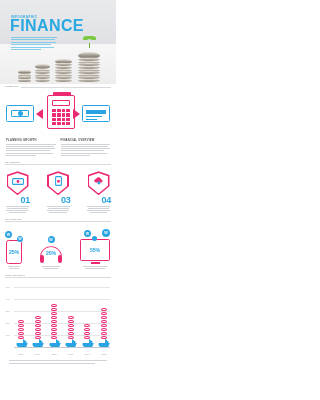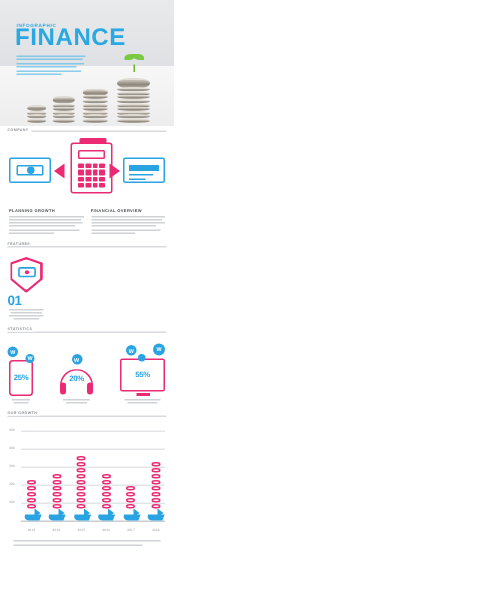--- a/index.html
+++ b/index.html
@@ -83,21 +83,21 @@
   .col { flex:1; }
   .col h4 { font-size:2.7px; letter-spacing:.25px; color:#4d5156; font-weight:bold;
       margin-bottom:1.5px; }
   .col i { display:block; height:1px; background:#cfd2d6; margin-bottom:1.3px; }
   .col i:nth-child(2){width:100%;} .col i:nth-child(3){width:96%;}
   .col i:nth-child(4){width:99%;} .col i:nth-child(5){width:88%;}
   .col i:nth-child(6){width:94%;} .col i:nth-child(7){width:60%;}
 
   
   .shields { display:flex; justify-content:space-between; margin:2px 5px 0; }
-  .shield-item { width:25px; text-align:left; }
+  .shield-item { width:25px; text-align:right; }
   .shield { position:relative; width:22px; height:24px; margin:0 auto;
       background:#ec2a74; clip-path: polygon(50% 0,100% 16%,100% 62%,50% 100%,0 62%,0 16%); }
   .shield::after { content:""; position:absolute; left:1.6px; top:1.6px;
       right:1.6px; bottom:1.8px; background:#fff;
       clip-path: polygon(50% 0,100% 16%,100% 62%,50% 100%,0 62%,0 16%); }
   .sh-gl { position:absolute; left:0; right:0; top:5px; z-index:3; display:flex;
       justify-content:center; align-items:center; height:10px; }
   .num { font-size:9px; font-weight:bold; color:#2aa3e2; line-height:11px; letter-spacing:-.3px; }
   .sh-lines i { display:block; height:.9px; background:#cfd2d6; margin:0 auto 1.1px; }
   .sh-lines i:nth-child(1){width:92%;} .sh-lines i:nth-child(2){width:84%;}
@@ -296,21 +296,55 @@
       <div class="num">01</div>
       <div class="sh-lines">
           <i></i>
           <i></i>
           <i></i>
           <i></i>
         </div>
     </div>
 
 
-
+    <div class="shield-item">
+      <div class="shield">
+        <div class="sh-gl">
+          <svg width="7" height="10" viewBox="0 0 7 10">
+            <rect x="0.6" y="0.6" width="5.8" height="8.8" rx="1" fill="none" stroke="#2aa3e2" stroke-width="1.1"></rect>
+            <rect x="2.2" y="4" width="2.6" height="2.4" rx=".5" fill="#ec2a74"></rect>
+          </svg>
+        </div>
+      </div>
+      <div class="num">03</div>
+      <div class="sh-lines">
+          <i></i>
+          <i></i>
+          <i></i>
+          <i></i>
+        </div>
+    </div>
+
+    <div class="shield-item">
+      <div class="shield">
+        <div class="sh-gl">
+          <svg width="12" height="8" viewBox="0 0 12 8">
+            <path d="M3 5.5a1.8 1.8 0 010-3.6 2.6 2.6 0 015 .4 1.7 1.7 0 01.6 3.2z" fill="#ec2a74"></path>
+            <rect x="4.6" y="4.6" width="2.6" height="2.6" rx=".5" fill="#2aa3e2"></rect>
+          </svg>
+        </div>
+      </div>
+      <div class="num">04</div>
+      <div class="sh-lines">
+          <i></i>
+          <i></i>
+          <i></i>
+          <i></i>
+        </div>
+    </div>
   </div>
 
   <div class="sec" style="margin-top:3px">
     <span class="lbl">STATISTICS</span>
     <span class="rule"></span>
   </div>
 
   <div class="devices">
 
     <div class="dev" style="padding-top:9px">

